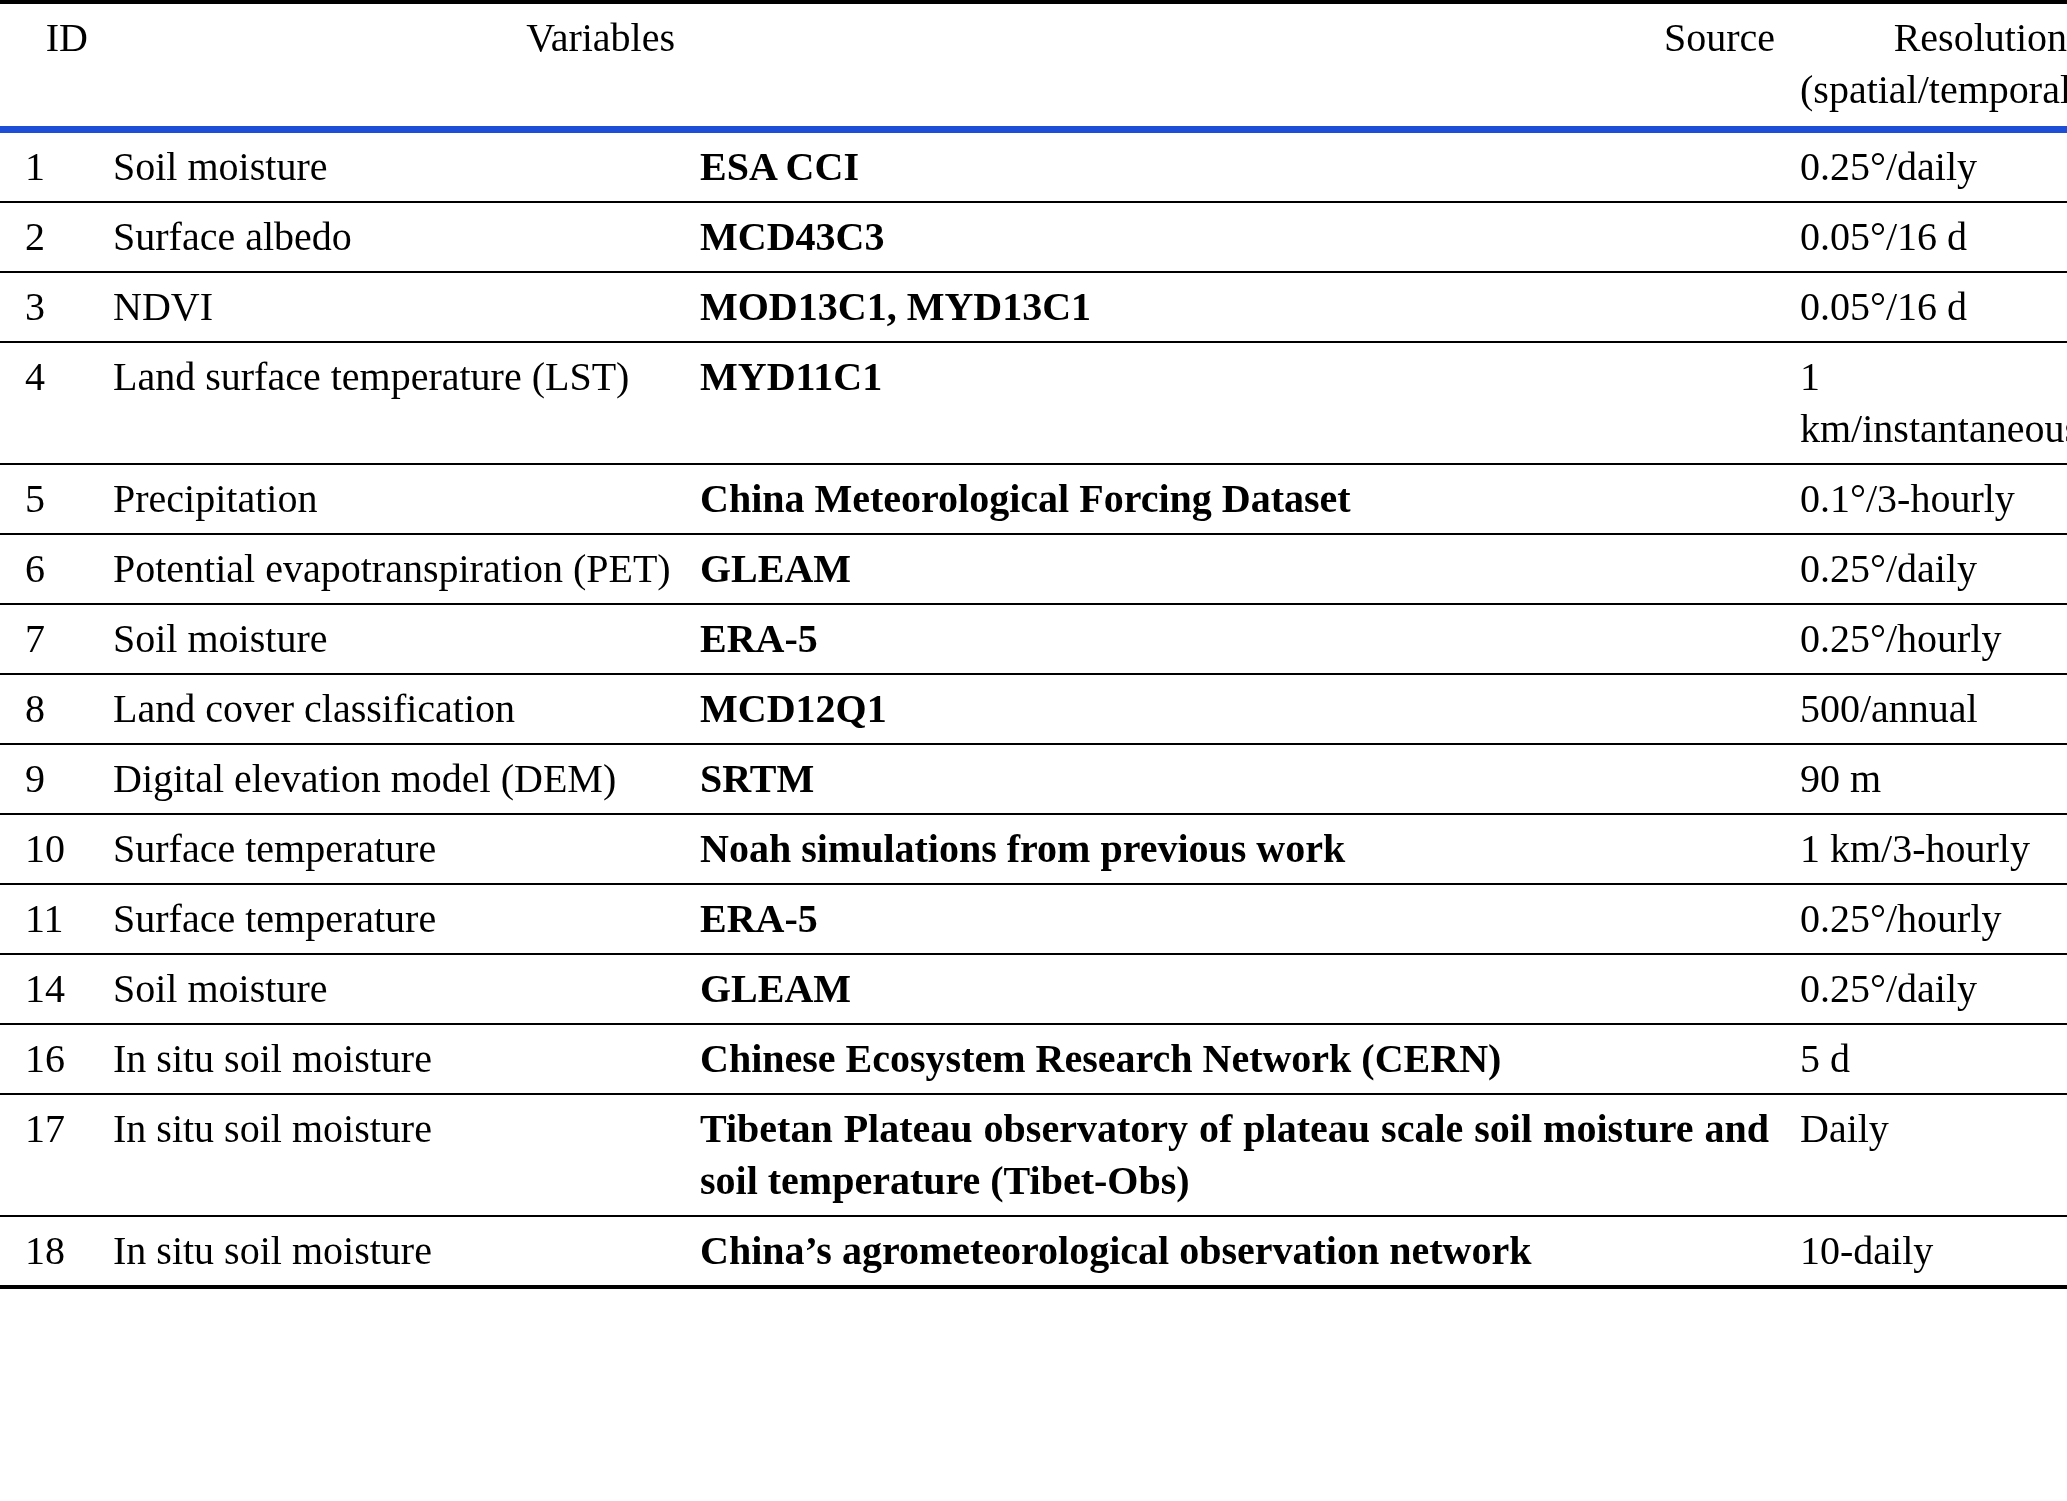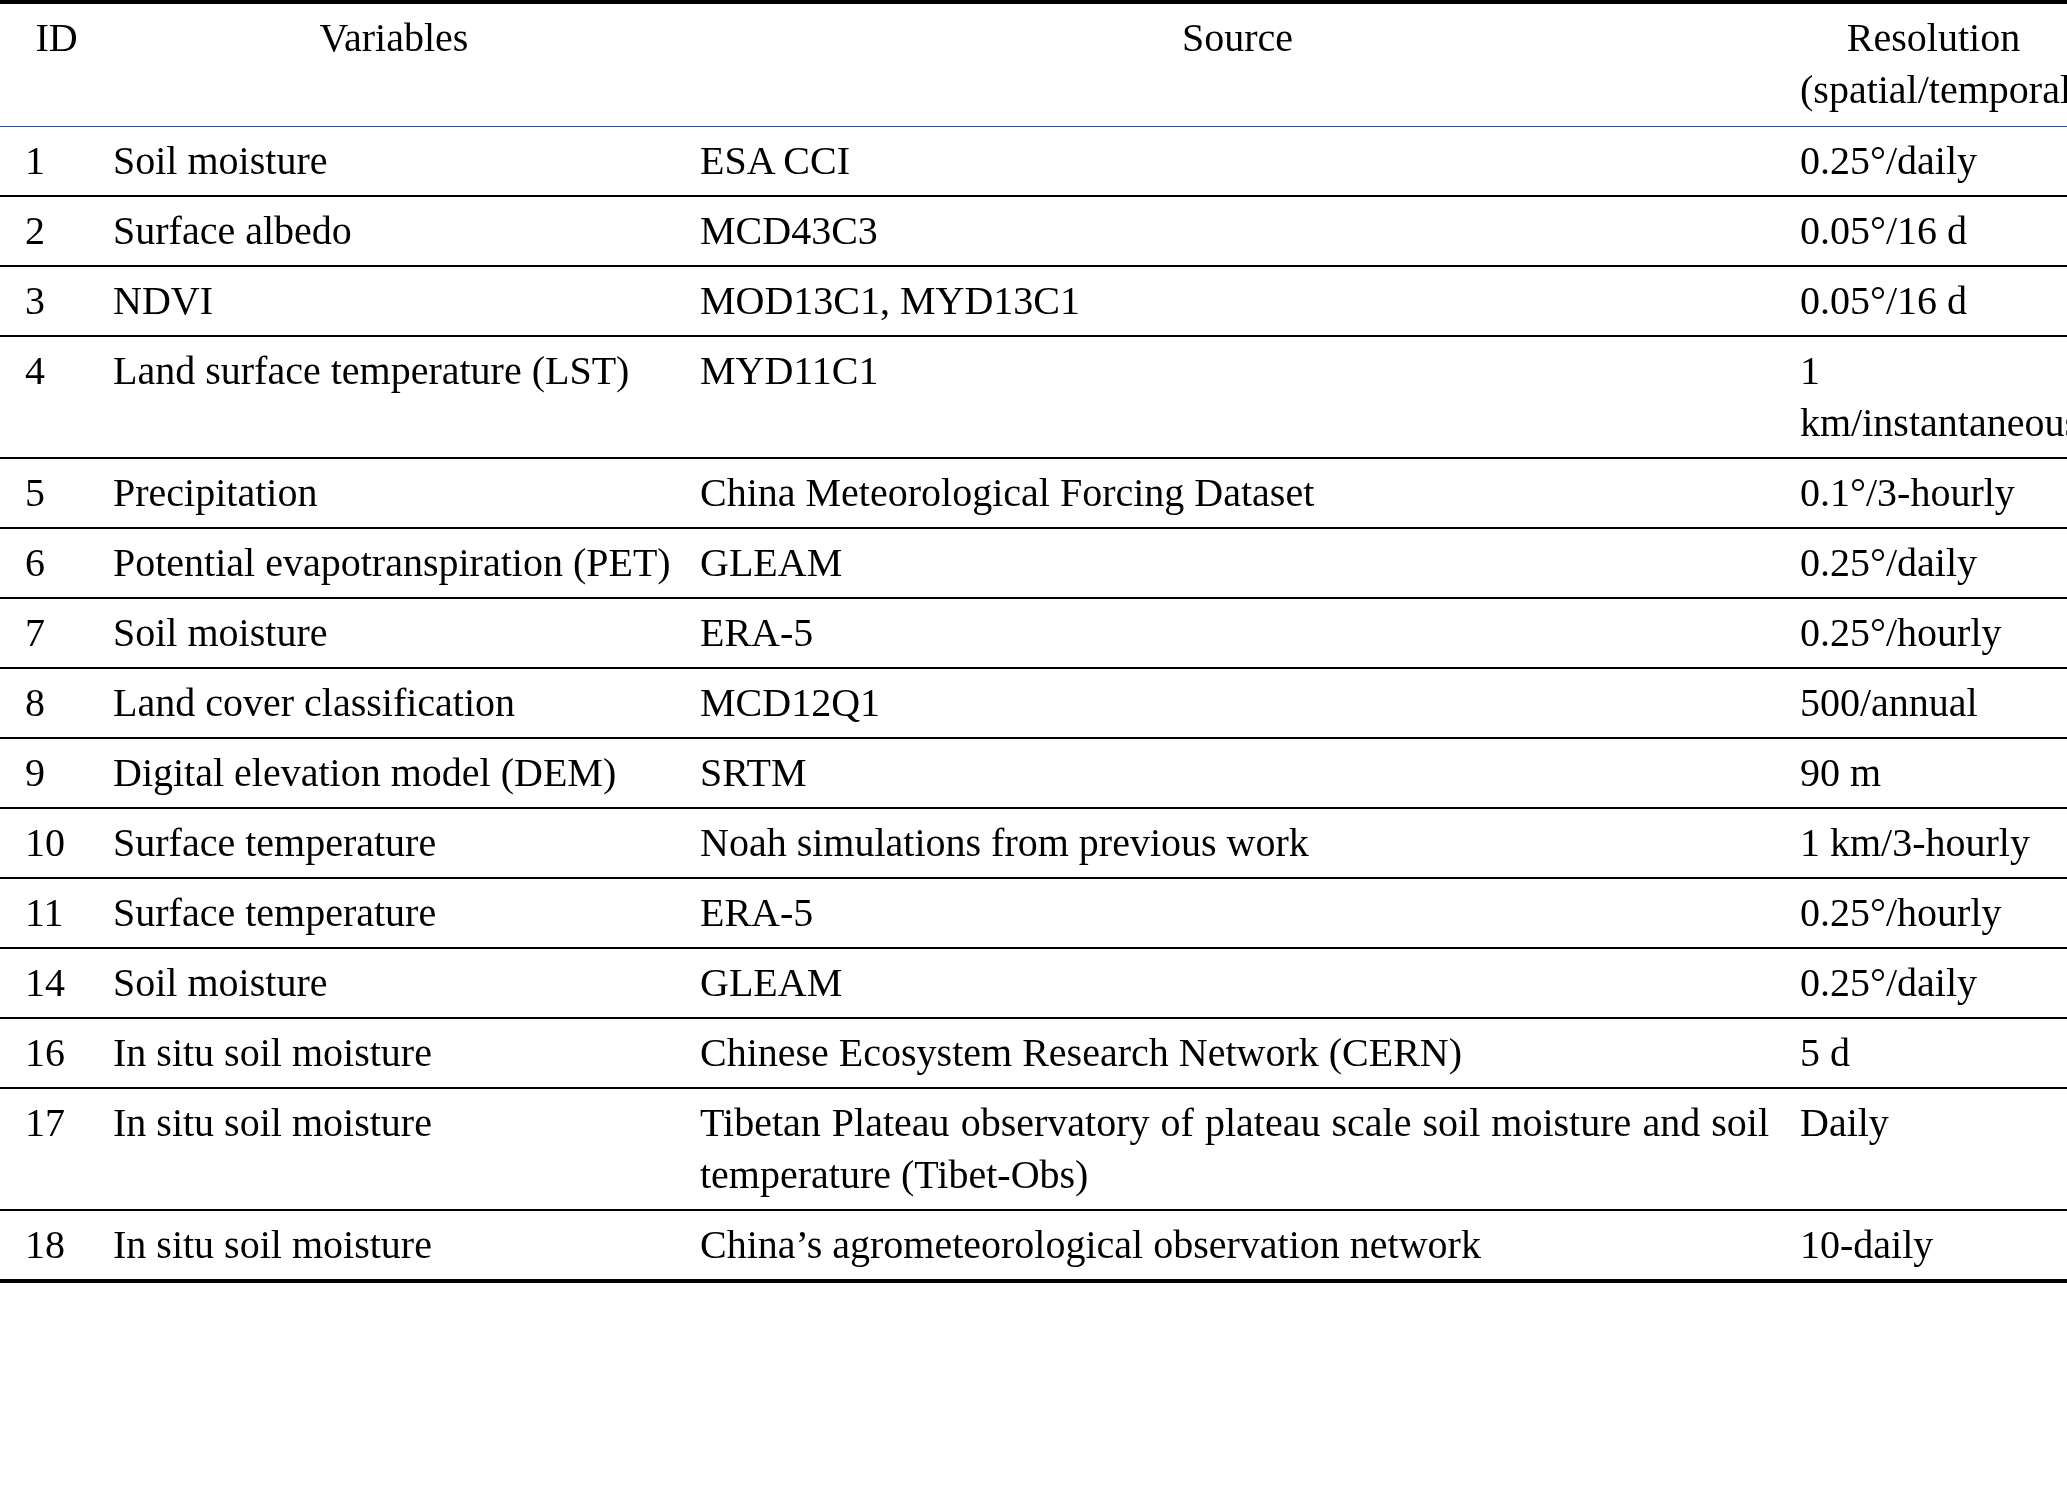--- a/index.html
+++ b/index.html
@@ -22,39 +22,40 @@
     line-height: 52px;
     border-top: 4px solid #000;
     border-bottom: 4px solid #000;
   }
   col.w-id  { width: 88px; }
   col.w-var { width: 587px; }
   col.w-src { width: 1100px; }
   col.w-res { width: 292px; }
 
   thead th {
-    text-align: center;
+    text-align: right;
     font-weight: normal;
     vertical-align: top;
     padding: 8px 0 10px 25px;
-    border-bottom: 1px solid #1d4ed8;
+    border-bottom: 7px solid #1d4ed8;
     white-space: pre-line;
   }
   tbody td {
     vertical-align: top;
     padding: 8px 0 8px 25px;
     border-bottom: 2px solid #000;
     white-space: pre-line;
   }
   tbody tr:last-child td {
     border-bottom: none;
   }
   td.c-src {
     text-align: justify;
     padding-right: 6px;
+    font-weight: bold;
   }
 </style>
 </head>
 <body>
 
 <table class="data-table">
   <colgroup>
     <col class="w-id">
     <col class="w-var">
     <col class="w-src">

